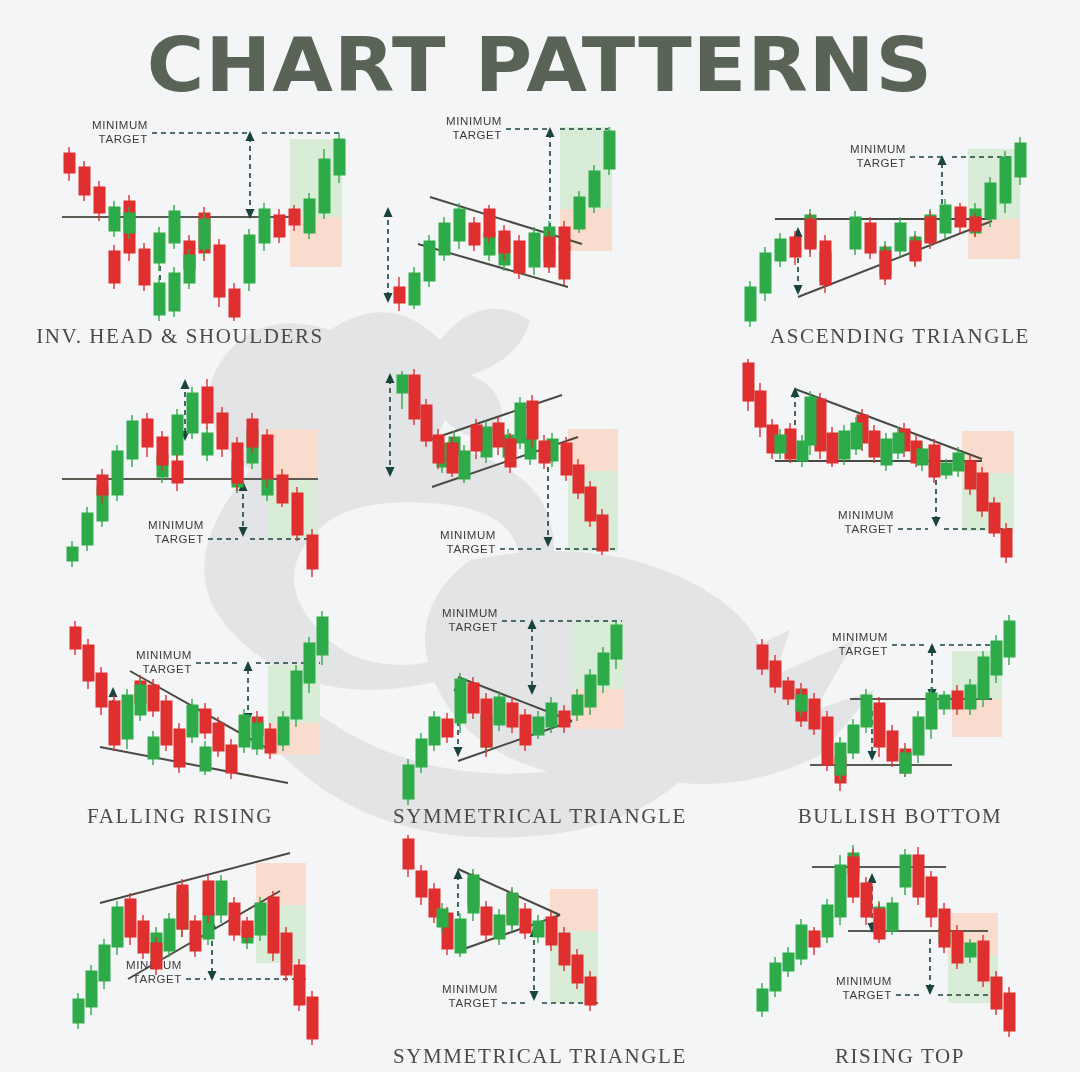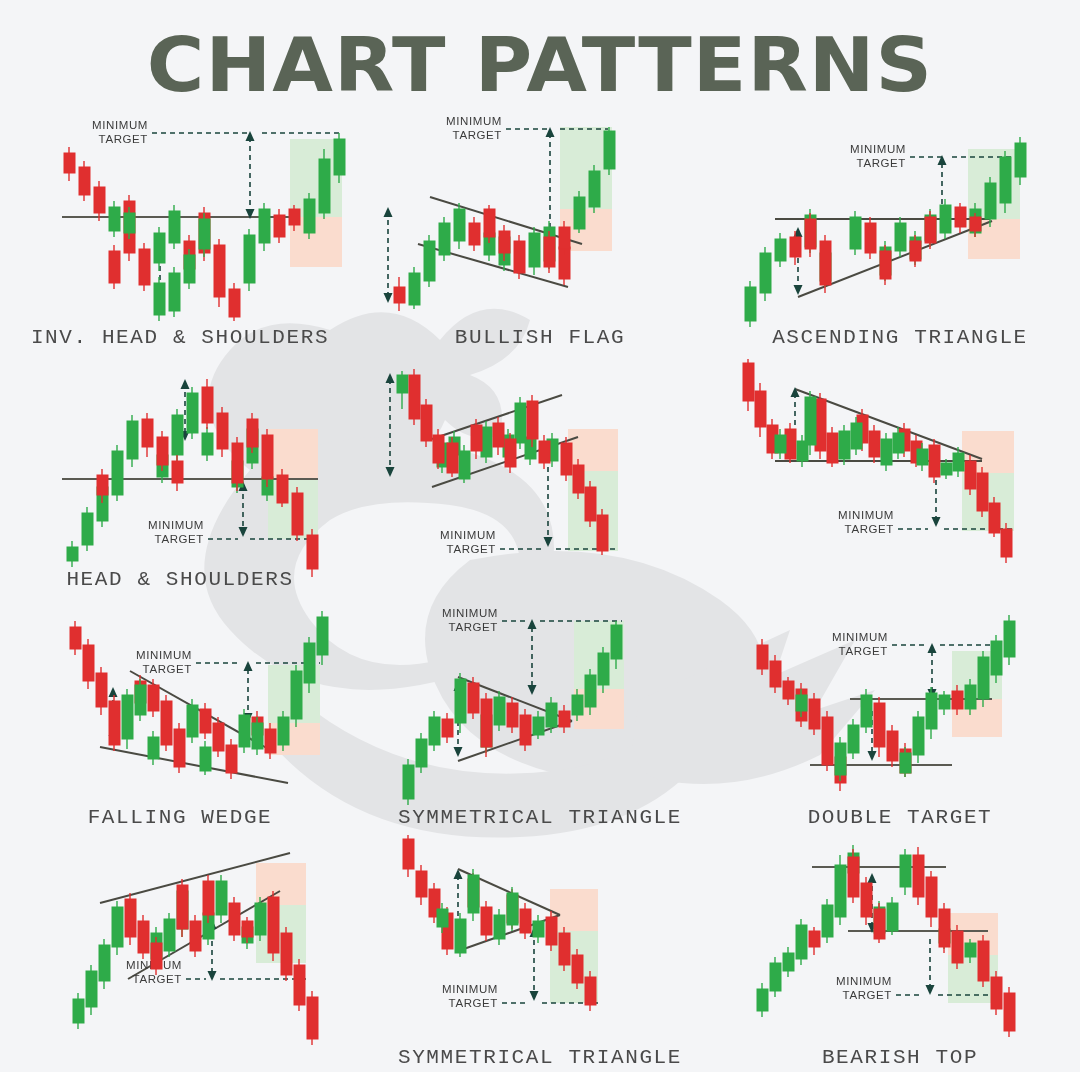--- a/index.html
+++ b/index.html
@@ -31,21 +31,21 @@
     margin-top:7px;
   }
   .cell{position:relative;}
   .cell svg{display:block;}
   .cell .label{
     position:absolute;bottom:2px;left:0;right:0;
     text-align:center;
     font-size:21px;
     letter-spacing:1.6px;
     color:#4a4a4a;
-    font-family:Liberation Mono, monospace;
+    font-family:Liberation Serif, serif;
   }
   .ann{font-family:"Liberation Sans", sans-serif;font-size:11.5px;fill:#3b3b3b;letter-spacing:0.6px;}
 </style>
 </head>
 <body>
 
 <svg id="watermark" viewBox="0 0 1080 1072">
   <g fill="#e3e4e6">
     <path d="M330 330 q60 -40 110 10 q40 -50 90 -20 q-10 40 -60 55 q40 15 30 60
              q-30 10 -55 -15 q-25 60 -110 70 q-70 8 -110 -45 q-35 -50 5 -95
@@ -209,21 +209,20 @@
               <rect x="154" y="132" width="11" height="32"></rect>
             <line x1="189" y1="122" x2="189" y2="164" stroke-width="1.4"></line>
               <rect x="184" y="128" width="11" height="30"></rect>
             <line x1="204" y1="132" x2="204" y2="176" stroke-width="1.4"></line>
               <rect x="199" y="138" width="11" height="32"></rect>
             <line x1="204" y1="112" x2="204" y2="146" stroke-width="1.4"></line>
               <rect x="199" y="118" width="11" height="22"></rect>
           </g>
         </g>
       </svg>
-      <div class="label">BULLISH FLAG</div>
     </div>
 
     <div class="cell">
       <svg width="360" height="242" viewBox="0 0 360 242">
         <rect x="248" y="40" width="52" height="70" fill="#d8ecd7"></rect>
         <rect x="248" y="110" width="52" height="40" fill="#fadcce"></rect>
         <g stroke="#4a4a42">
           <line x1="55" y1="110" x2="270" y2="110" stroke-width="2"></line>
           <line x1="78" y1="188" x2="272" y2="112" stroke-width="2"></line>
         </g>
@@ -365,21 +364,20 @@
               <rect x="262" y="84" width="11" height="44"></rect>
             <line x1="282" y1="118" x2="282" y2="156" stroke-width="1.4"></line>
               <rect x="277" y="124" width="11" height="28"></rect>
             <line x1="297" y1="136" x2="297" y2="190" stroke-width="1.4"></line>
               <rect x="292" y="142" width="11" height="42"></rect>
             <line x1="312" y1="178" x2="312" y2="226" stroke-width="1.4"></line>
               <rect x="307" y="184" width="11" height="34"></rect>
           </g>
         </g>
       </svg>
-      <div class="label">HEAD &amp; SHOULDERS</div>
     </div>
 
     <div class="cell">
       <svg width="360" height="242" viewBox="0 0 360 242">
         <rect x="208" y="78" width="50" height="42" fill="#fadcce"></rect>
         <rect x="208" y="120" width="50" height="80" fill="#d8ecd7"></rect>
         <g stroke="#4a4a42" stroke-width="2">
           <line x1="72" y1="88" x2="202" y2="44"></line>
           <line x1="72" y1="136" x2="218" y2="86"></line>
         </g>
@@ -598,21 +596,21 @@
               <rect x="291" y="78" width="11" height="48"></rect>
             <line x1="309" y1="44" x2="309" y2="100" stroke-width="1.4"></line>
               <rect x="304" y="50" width="11" height="40"></rect>
             <line x1="322" y1="18" x2="322" y2="72" stroke-width="1.4"></line>
               <rect x="317" y="24" width="11" height="38"></rect>
             <line x1="153" y1="138" x2="153" y2="172" stroke-width="1.4"></line>
               <rect x="148" y="144" width="11" height="22"></rect>
           </g>
         </g>
       </svg>
-      <div class="label">FALLING WEDGE</div>
+      <div class="label">FALLING RISING</div>
     </div>
 
     <div class="cell">
       <svg width="360" height="238" viewBox="0 0 360 238">
         <rect x="214" y="28" width="50" height="68" fill="#d8ecd7"></rect>
         <rect x="214" y="96" width="50" height="40" fill="#fadcce"></rect>
         <g stroke="#4a4a42" stroke-width="2">
           <line x1="98" y1="84" x2="212" y2="128"></line>
           <line x1="98" y1="168" x2="212" y2="128"></line>
         </g>
@@ -743,21 +741,21 @@
               <rect x="245" y="92" width="11" height="24"></rect>
             <line x1="263" y1="58" x2="263" y2="114" stroke-width="1.4"></line>
               <rect x="258" y="64" width="11" height="42"></rect>
             <line x1="276" y1="42" x2="276" y2="90" stroke-width="1.4"></line>
               <rect x="271" y="48" width="11" height="34"></rect>
             <line x1="289" y1="22" x2="289" y2="72" stroke-width="1.4"></line>
               <rect x="284" y="28" width="11" height="36"></rect>
           </g>
         </g>
       </svg>
-      <div class="label">DOUBLE TARGET</div>
+      <div class="label">BULLISH BOTTOM</div>
     </div>
 
     <div class="cell">
       <svg width="360" height="240" viewBox="0 0 360 240">
         <rect x="256" y="32" width="50" height="42" fill="#fadcce"></rect>
         <rect x="256" y="74" width="50" height="58" fill="#d8ecd7"></rect>
         <g stroke="#4a4a42" stroke-width="2">
           <line x1="100" y1="72" x2="290" y2="22"></line>
           <line x1="128" y1="148" x2="280" y2="60"></line>
         </g>
@@ -961,17 +959,17 @@
               <rect x="232" y="100" width="11" height="32"></rect>
             <line x1="263" y1="104" x2="263" y2="156" stroke-width="1.4"></line>
               <rect x="258" y="110" width="11" height="40"></rect>
             <line x1="276" y1="140" x2="276" y2="184" stroke-width="1.4"></line>
               <rect x="271" y="146" width="11" height="32"></rect>
             <line x1="289" y1="156" x2="289" y2="206" stroke-width="1.4"></line>
               <rect x="284" y="162" width="11" height="38"></rect>
           </g>
         </g>
       </svg>
-      <div class="label">BEARISH TOP</div>
+      <div class="label">RISING TOP</div>
     </div>
 
   </div>
 </div>
 
 </body></html>

